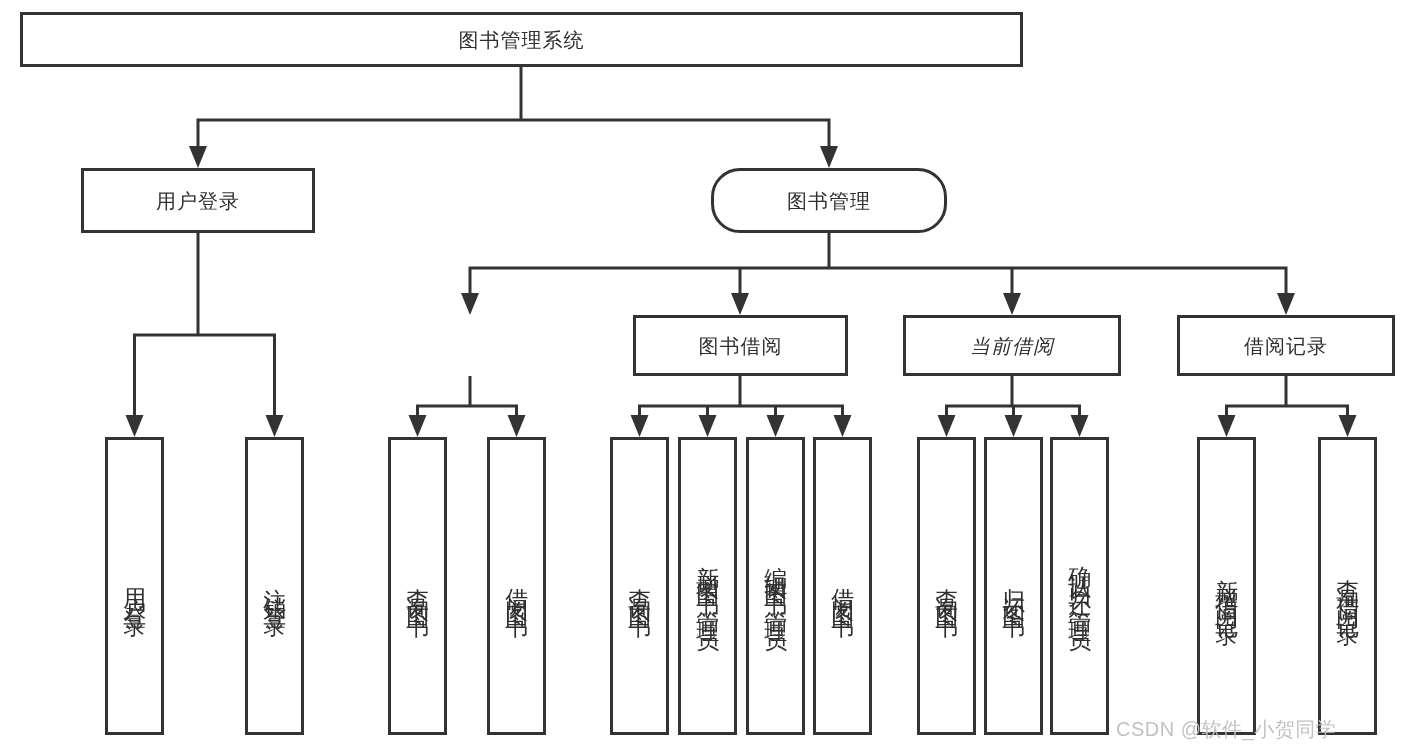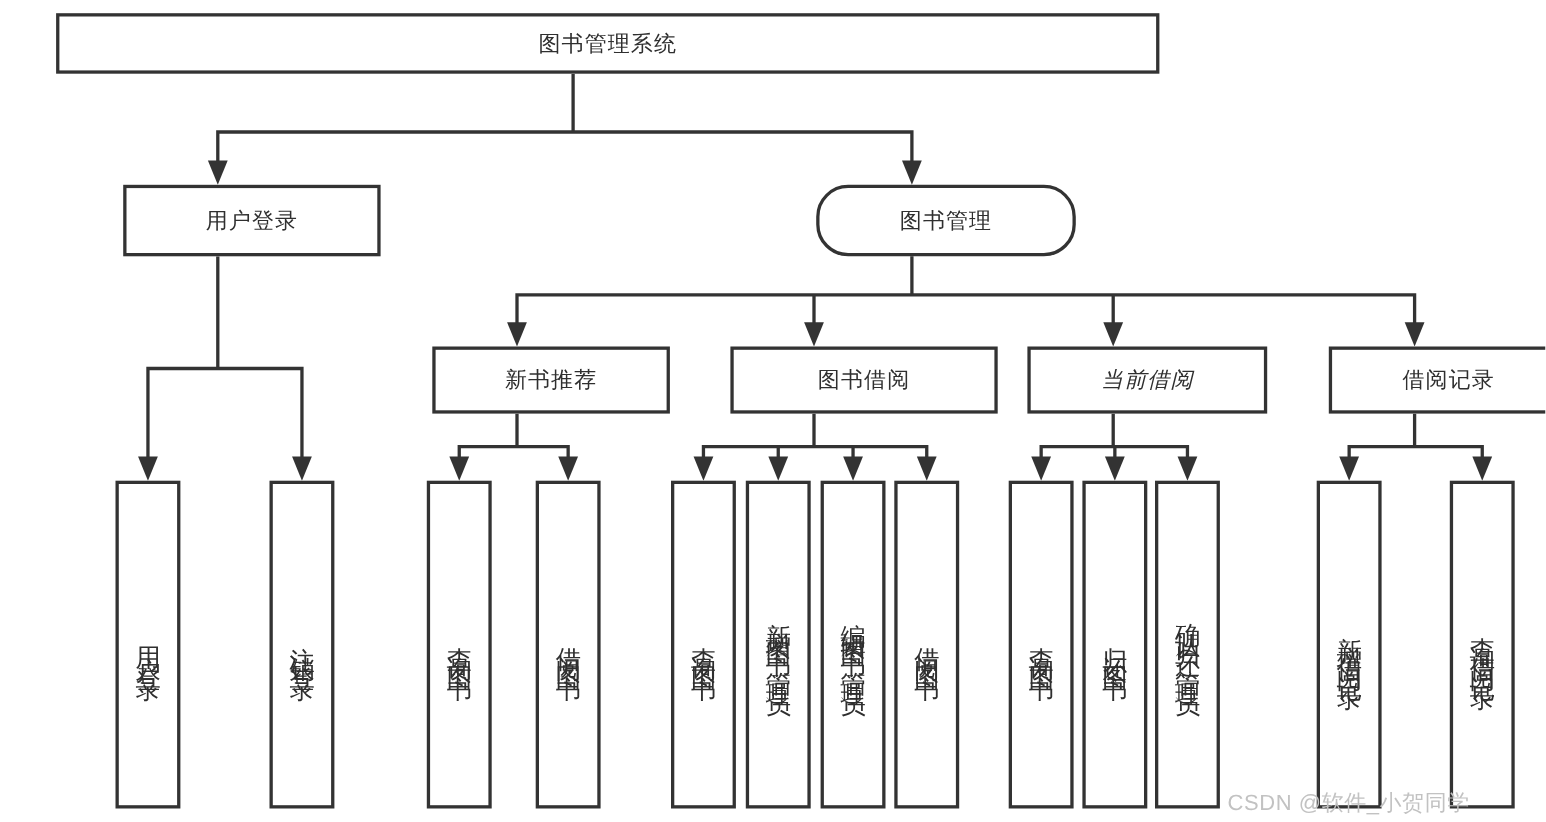--- a/index.html
+++ b/index.html
@@ -25,21 +25,20 @@
     background: #ffffff;
     display: flex;
     align-items: center;
     justify-content: center;
     text-align: center;
   }
   .box.h {
     font-size: 20px;
     letter-spacing: 1px;
     line-height: 1;
-    margin-left: 31px;
   }
   .box.v {
     writing-mode: vertical-rl;
     text-orientation: mixed;
     font-size: 23px;
     letter-spacing: 9px;
     line-height: 1.1;
     padding-top: 4px;
   }
   .watermark {
@@ -99,22 +98,21 @@
       <polygon points="1217.5,415 1235.5,415 1226.5,437"></polygon>
       <polygon points="1338.5,415 1356.5,415 1347.5,437"></polygon>
     </g>
   </svg>
 
   <div class="box h" style="left:20px; top:12px; width:1003px; height:55px;">图书管理系统</div>
 
   <div class="box h" style="left:81px; top:168px; width:234px; height:65px;">用户登录</div>
   <div class="box h" style="left:711px; top:168px; width:236px; height:65px;border-radius:29px;">图书管理</div>
 
-  <div class="box h" style="left:362px; top:315px; width:216px; height:61px;">新书推荐</div>
-  <div class="box h" style="left:633px; top:315px; width:243px; height:61px;">图书借阅</div>
+  <div class="box h" style="left:633px; top:315px; width:215px; height:61px;">图书借阅</div>
   <div class="box h" style="left:903px; top:315px; width:218px; height:61px;font-style:italic;">当前借阅</div>
   <div class="box h" style="left:1177px; top:315px; width:218px; height:61px;">借阅记录</div>
 
   <div class="box v" style="left:105px; top:437px; width:59px; height:298px;">用户登录</div>
   <div class="box v" style="left:245px; top:437px; width:59px; height:298px;">注销登录</div>
 
   <div class="box v" style="left:388px; top:437px; width:59px; height:298px;">查询图书</div>
   <div class="box v" style="left:487px; top:437px; width:59px; height:298px;">借阅图书</div>
 
   <div class="box v" style="left:610px; top:437px; width:59px; height:298px;">查询图书</div>

